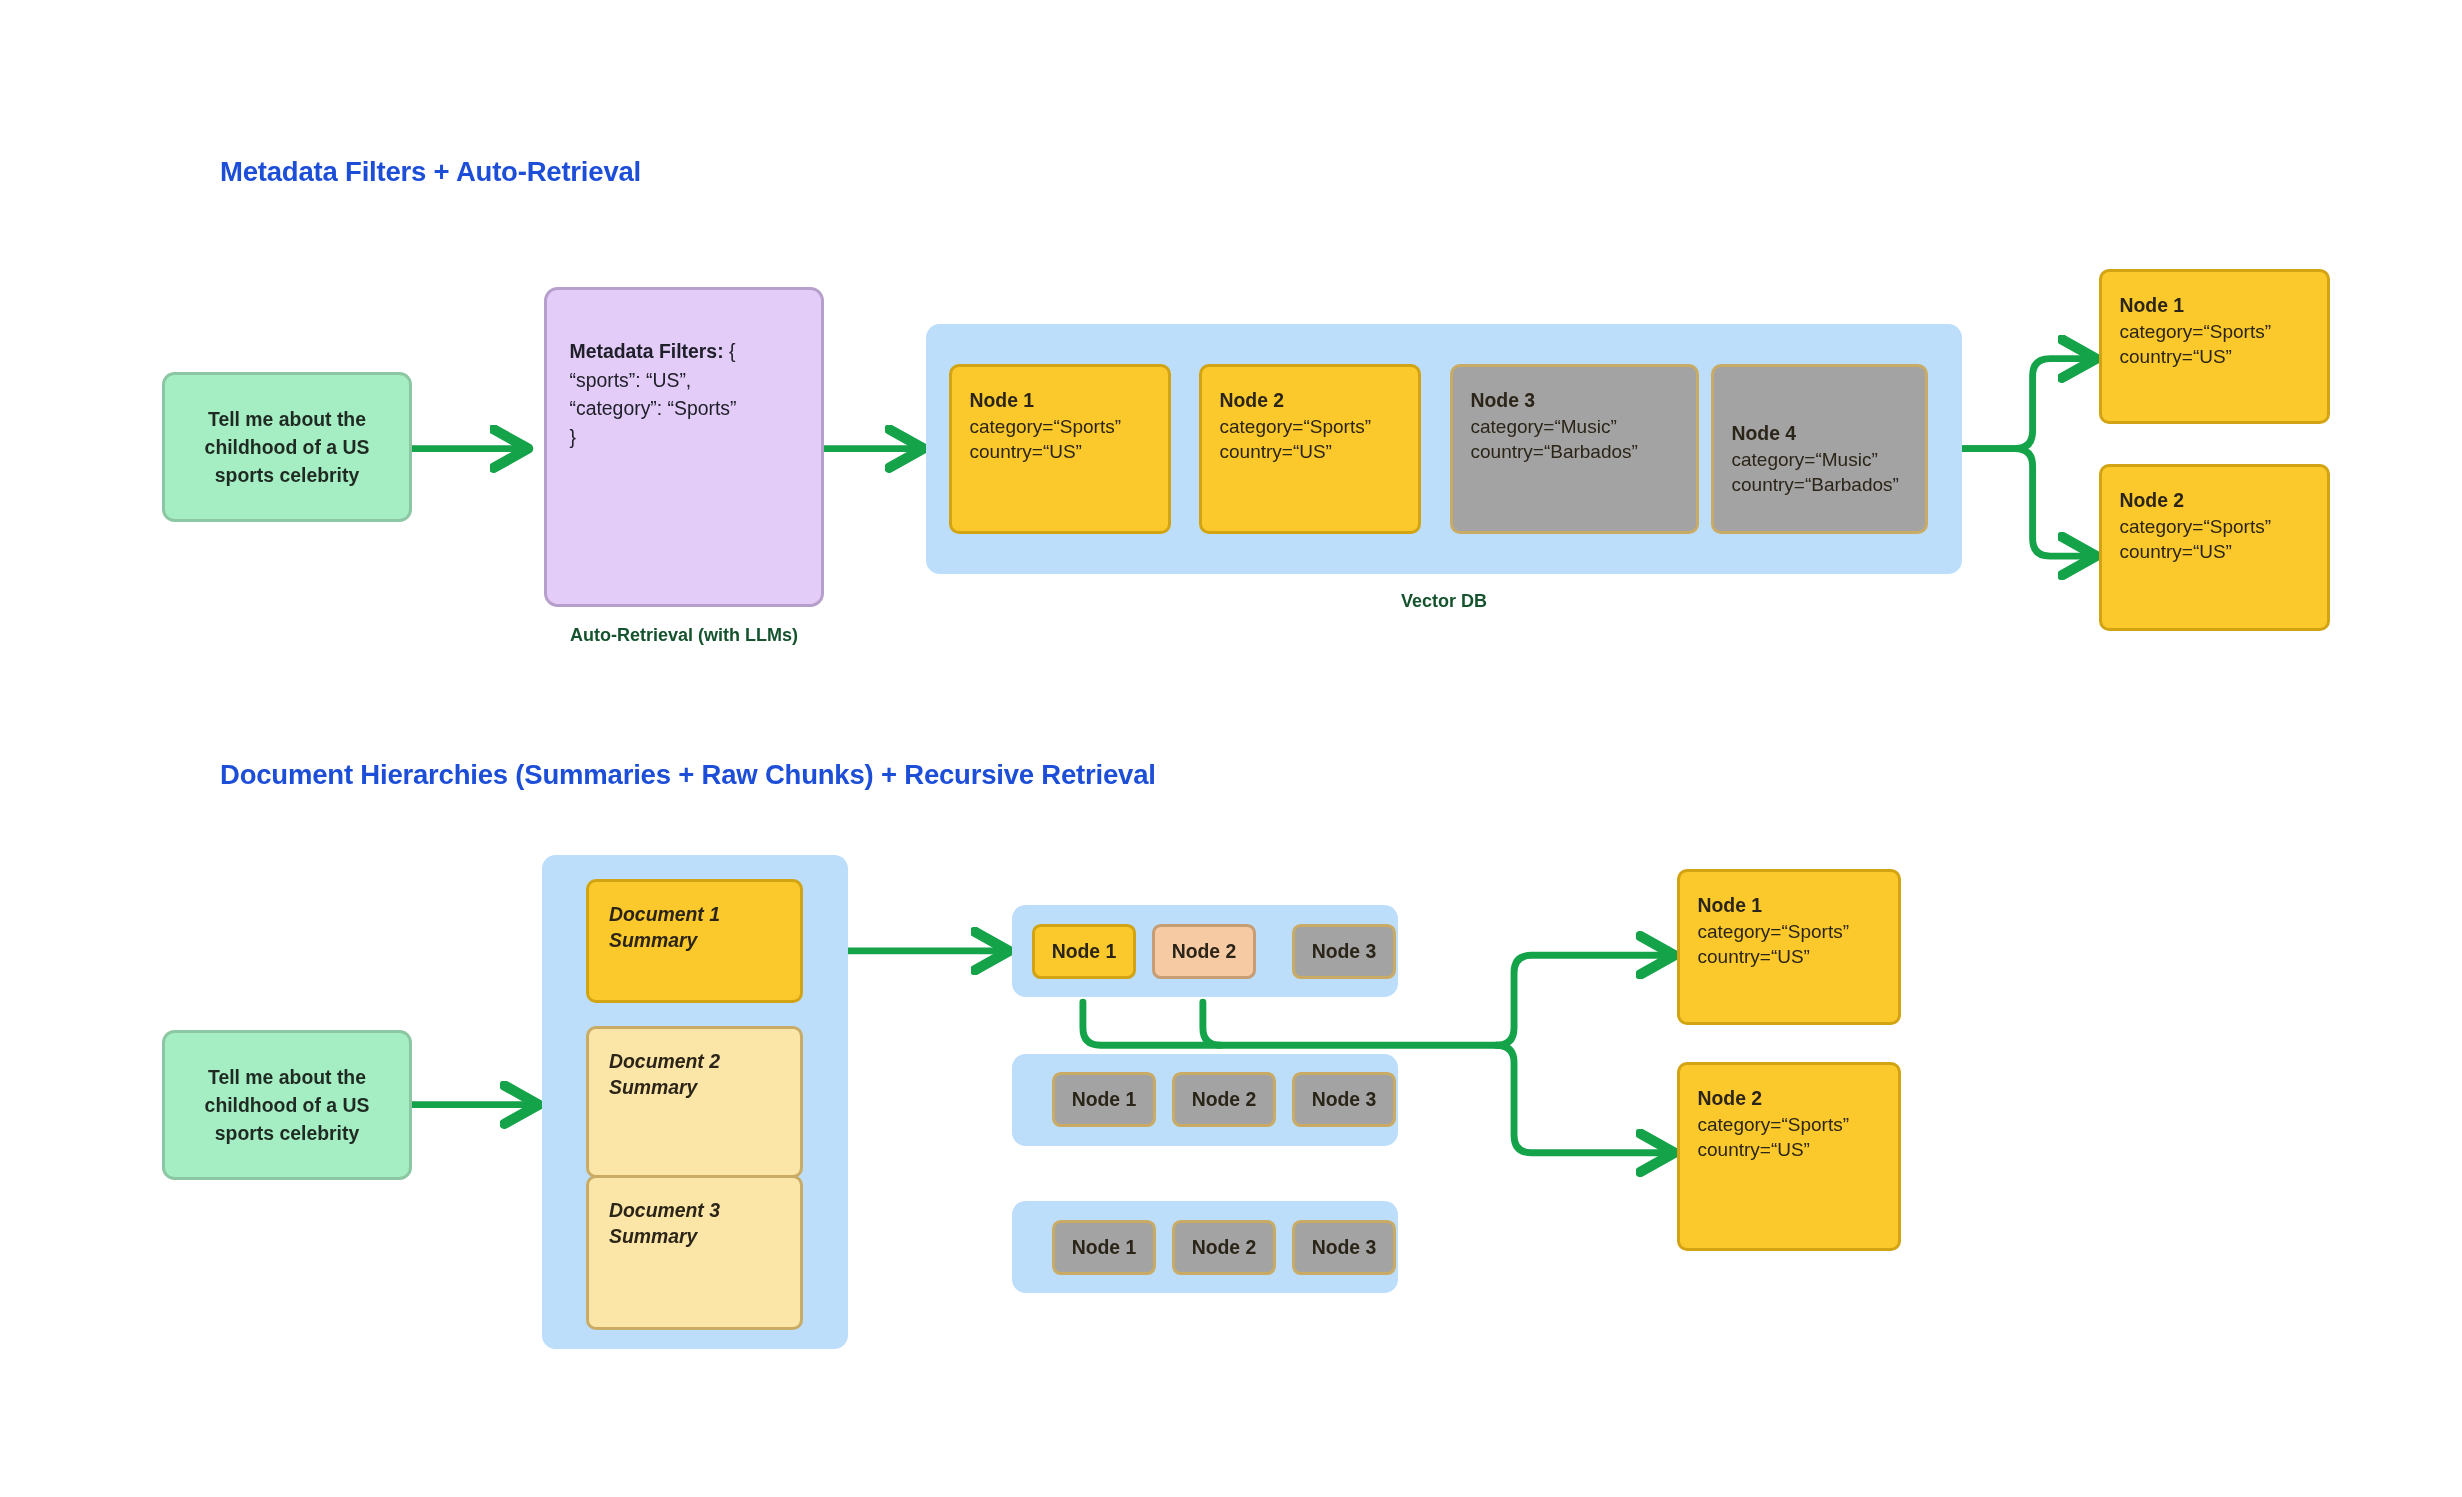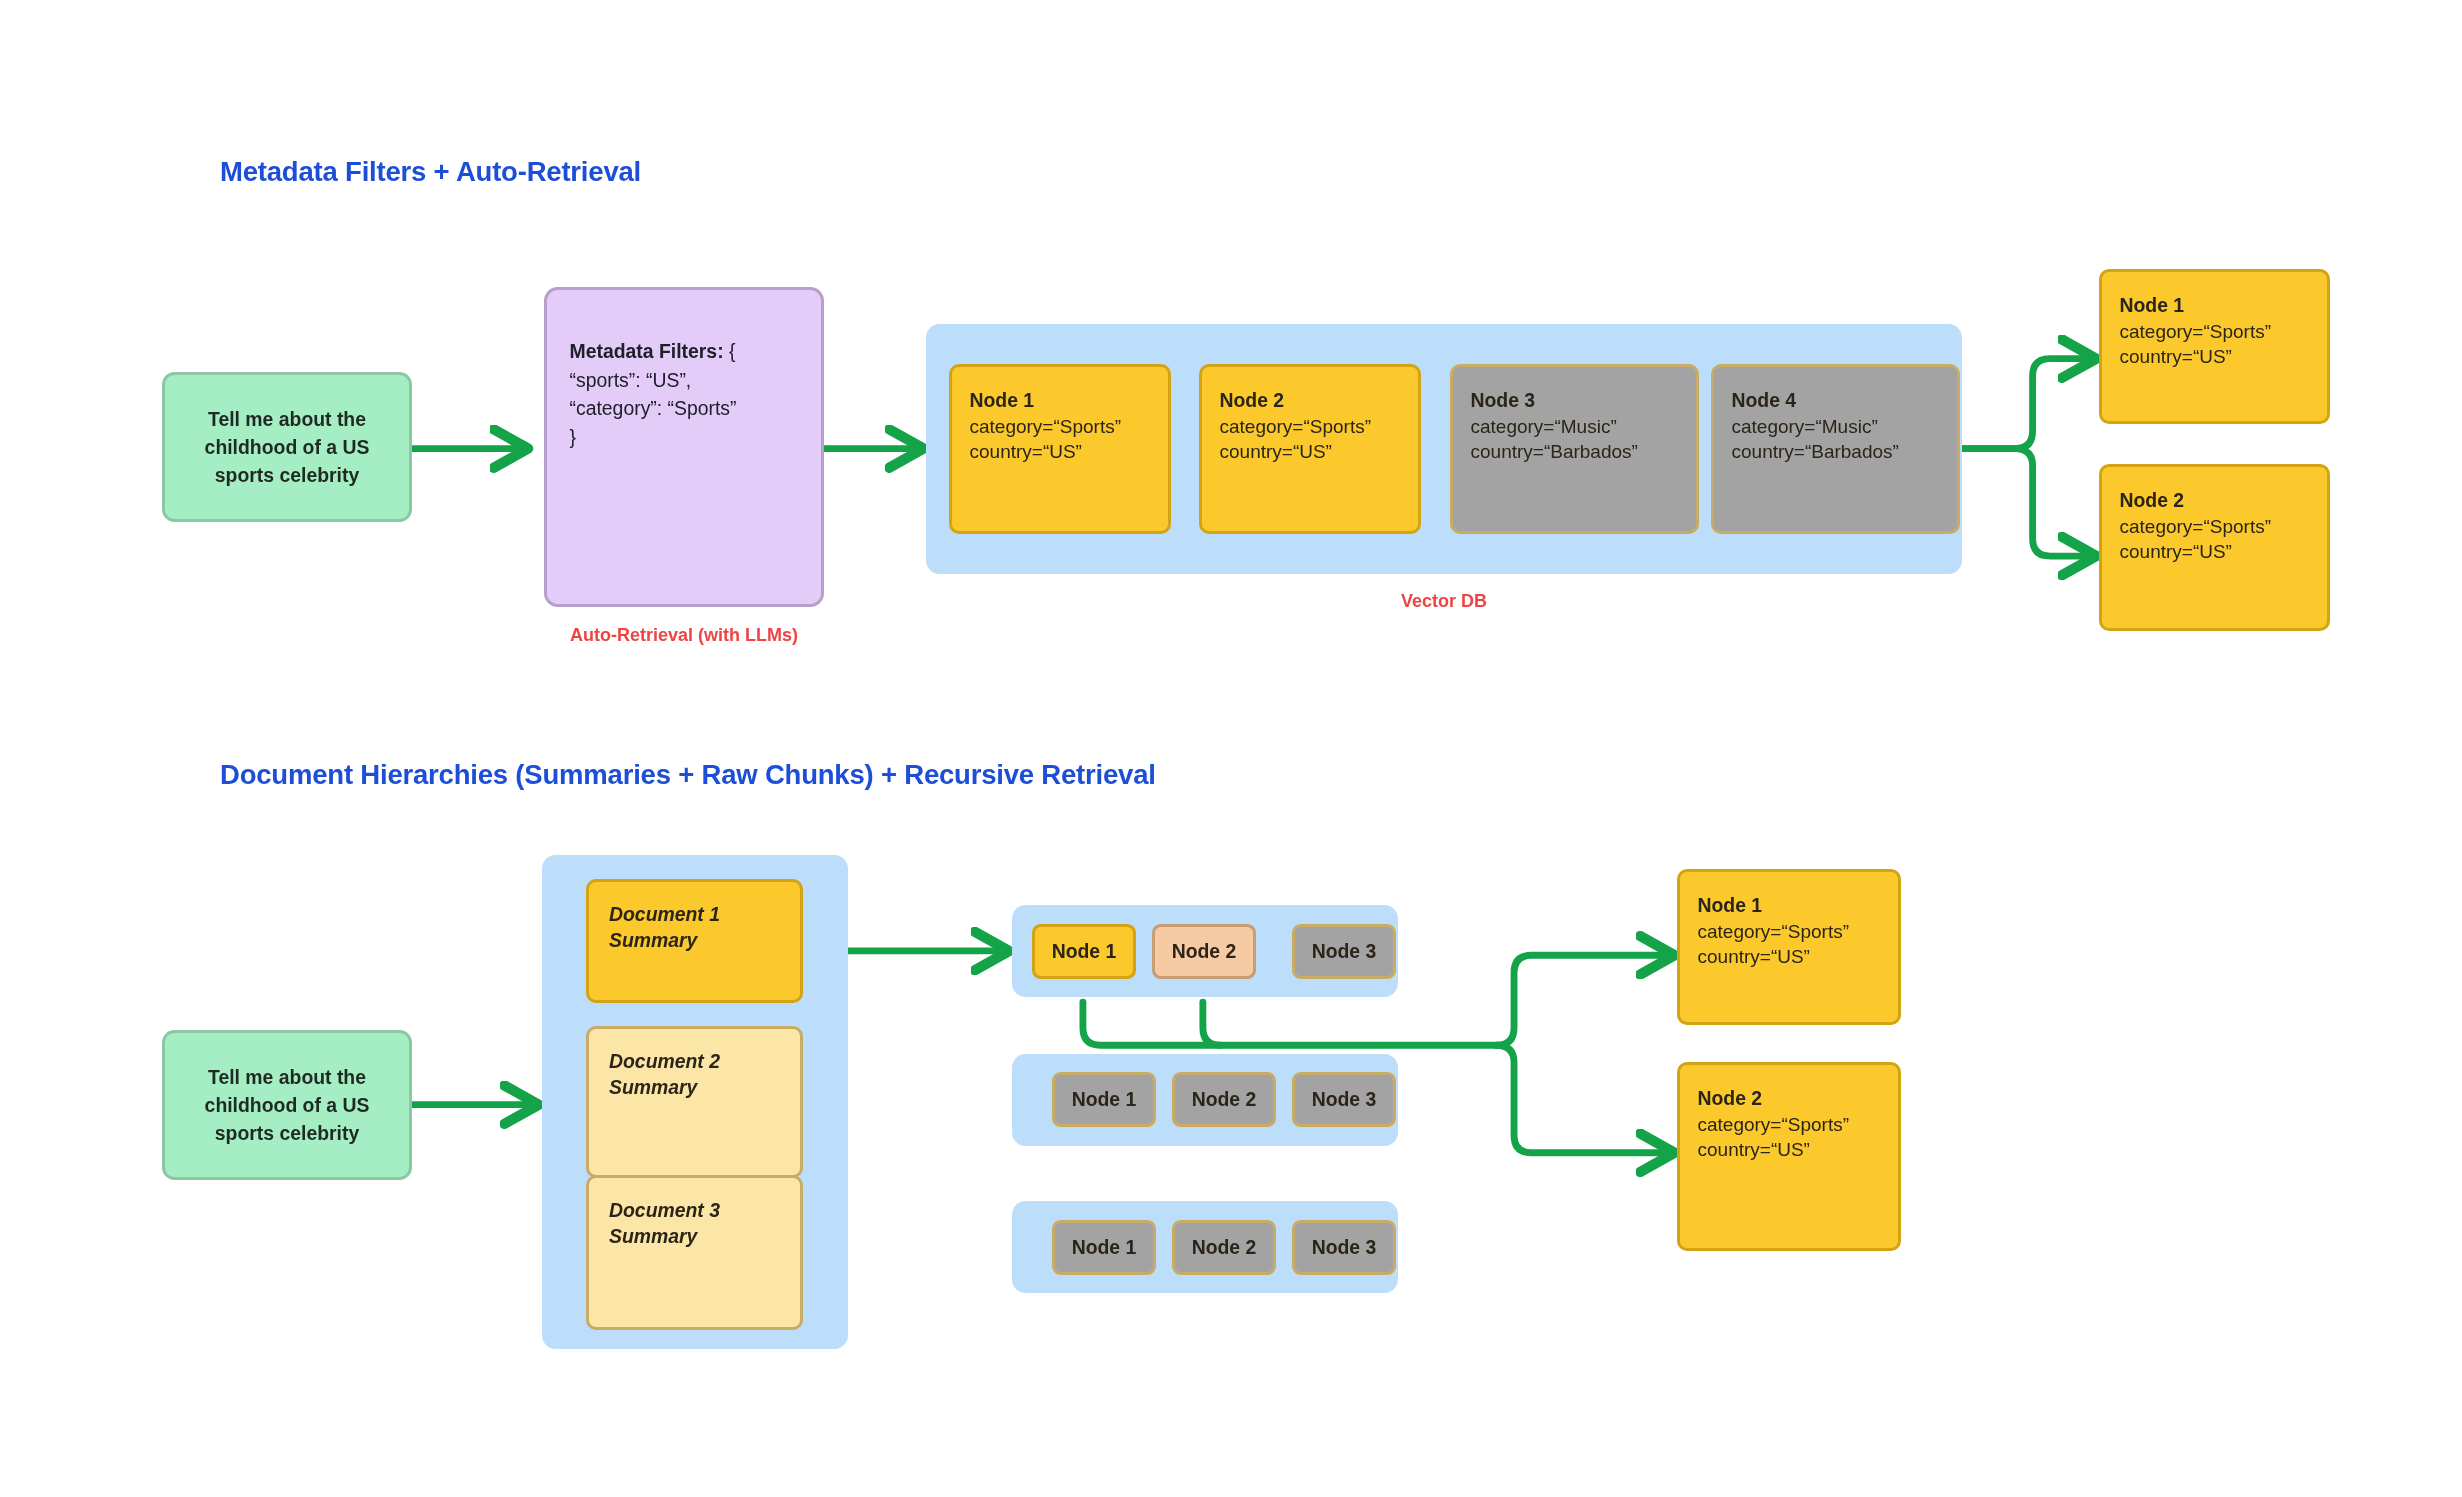--- a/index.html
+++ b/index.html
@@ -27,21 +27,21 @@
     font-weight: 700;
     color: #1d4ed8;
     letter-spacing: -0.2px;
     white-space: nowrap;
   }
 
   
   .caption {
     font-size: 18px;
     font-weight: 700;
-    color: #ef4444;
+    color: #14532d;
     white-space: nowrap;
     text-align: center;
   }
 
   
   .card {
     border-radius: 11.2px;
     border-style: solid;
     display: flex;
     flex-direction: column;
@@ -219,21 +219,21 @@
     <div class="node-meta">category=“Sports”</div>
     <div class="node-meta">country=“US”</div>
   </div>
 
   <div class="abs node node-light node-pad" style="left:1430px; top:364px; width:249px; height:170px;">
     <div class="node-title">Node 3</div>
     <div class="node-meta">category=“Music”</div>
     <div class="node-meta">country=“Barbados”</div>
   </div>
 
-  <div class="abs node node-light node-pad" style="left:1691px; top:364px; width:249px; height:170px;">
+  <div class="abs node node-light node-pad" style="left:1691px; top:364px; width:217px; height:170px;justify-content:center;">
     <div class="node-title">Node 4</div>
     <div class="node-meta">category=“Music”</div>
     <div class="node-meta">country=“Barbados”</div>
   </div>
 
   <div class="abs node node-dark node-pad" style="left:2099px; top:269px; width:231px; height:155px;">
     <div class="node-title">Node 1</div>
     <div class="node-meta">category=“Sports”</div>
     <div class="node-meta">country=“US”</div>
   </div>

